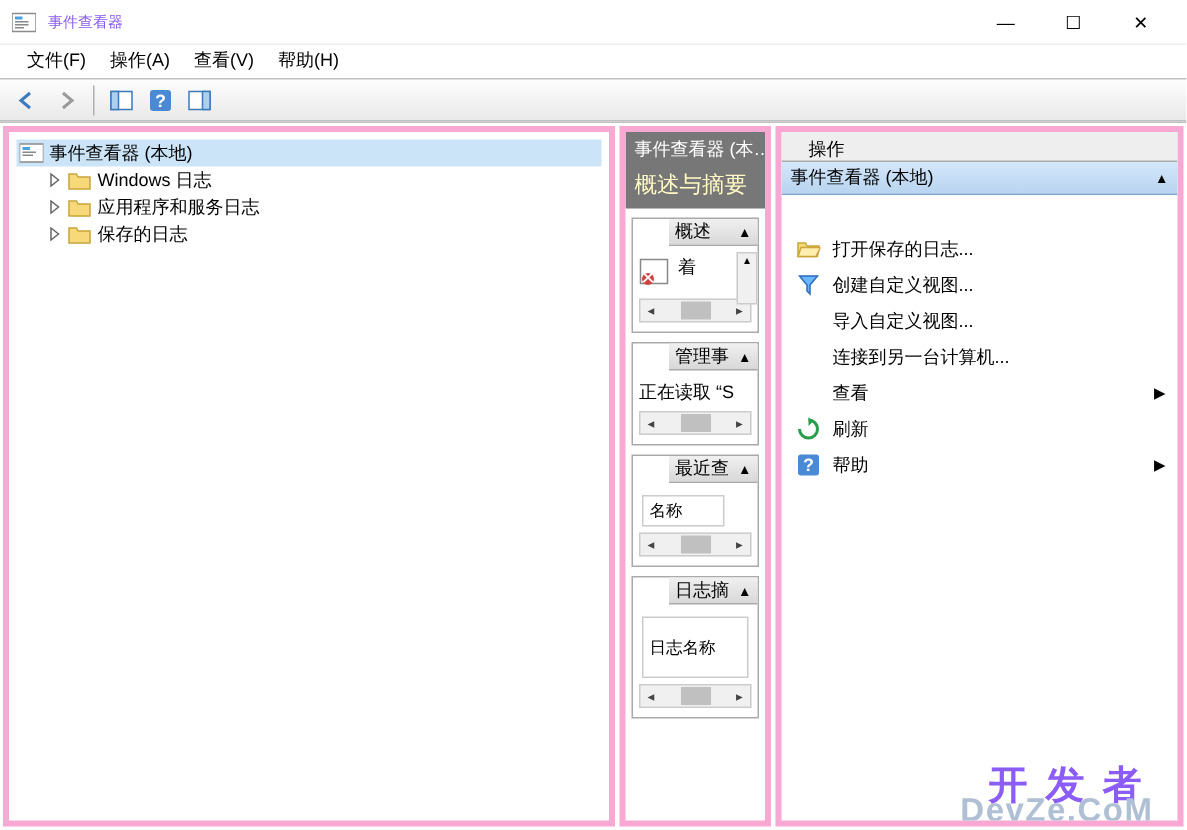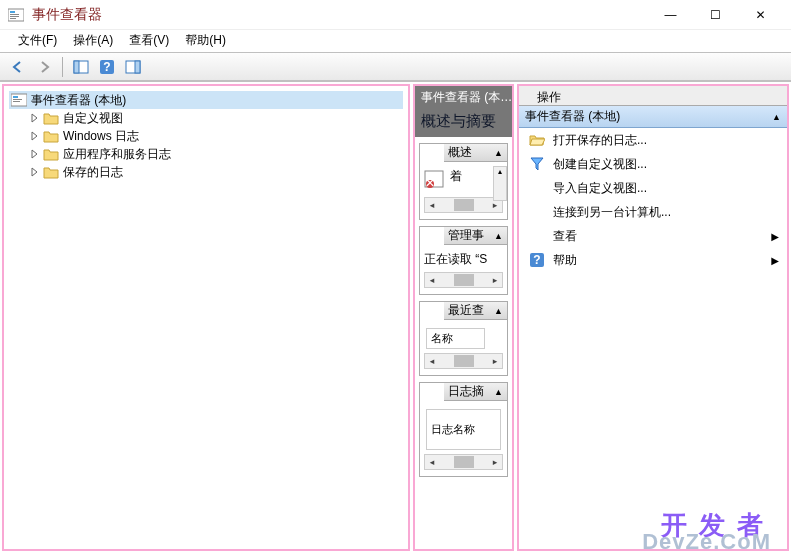--- a/index.html
+++ b/index.html
@@ -1,55 +1,55 @@
 <!DOCTYPE html>
 <html><head>
 <meta charset="utf-8">
 <style>
 * { box-sizing: border-box; margin: 0; padding: 0; font-family: "Microsoft YaHei", "Segoe UI", sans-serif; font-size: 12px; }
 body { background: #fff; width: 791px; height: 553px; overflow: hidden; position: relative; }
 
 .titlebar { display: flex; align-items: center; height: 30px; background: #fff; border-bottom: 1px solid #eee; padding: 0 8px; }
 .titlebar .app-icon { width: 16px; height: 16px; margin-right: 8px; }
-.titlebar .title { flex: 1; font-size: 14px; color: #7f1d1d; }
+.titlebar .title { flex: 1; font-size: 10px; color: #8b5cf6; }
 .titlebar .win-btns { display: flex; }
 .titlebar .win-btn { width: 45px; height: 30px; display: flex; align-items: center; justify-content: center; cursor: default; }
 
 .menubar { display: flex; height: 22px; padding-left: 10px; background: #fff; }
 .menubar .menu-item { padding: 2px 8px; cursor: default; font-size: 12px; }
 
 .toolbar { display: flex; align-items: center; height: 29px; background: linear-gradient(#fdfdfd,#e9e9e9); border-top: 1px solid #c0c0c0; border-bottom: 1px solid #c0c0c0; padding-left: 6px; gap: 2px; }
 .toolbar .tbtn { width: 24px; height: 24px; display: flex; align-items: center; justify-content: center; border: 1px solid transparent; }
 
 .main { position: absolute; top: 81px; bottom: 0; left: 0; right: 0; display: flex; border-top: 1px solid #c0c0c0; }
-.pane { border: 2px solid #f9a8d4; background: #fff; position: relative; }
+.pane { border: 4px solid #f9a8d4; background: #fff; position: relative; }
 .left-pane { width: 408px; margin: 2px 0 2px 2px; padding: 5px; overflow: hidden; }
 .mid-pane { width: 101px; margin: 2px 0 2px 3px; overflow: hidden; display:flex; flex-direction:column; }
 .right-pane { flex: 1; margin: 2px 2px 2px 3px; display: flex; flex-direction: column; overflow: hidden; }
 
 .tree-node { display: flex; align-items: center; height: 18px; padding-left: 2px; cursor: default; }
 .tree-node.selected { background: #cce4f7; }
 .tree-children { padding-left: 18px; }
 .expander { width: 12px; height: 12px; display: flex; align-items: center; justify-content: center; margin-right: 2px; }
 .tree-icon { width: 16px; height: 16px; margin-right: 4px; }
 .tree-label { font-size: 12px; white-space: nowrap; }
 
 .mid-header { background: #777; color: #fff; padding: 3px 6px; font-size: 12px; white-space: nowrap; overflow: hidden; height:20px; }
-.mid-title { background: #777; color: #0f172a; padding: 6px 6px; font-size: 15px; white-space: nowrap; overflow: hidden; height:31px; }
+.mid-title { background: #777; color: #fef9c3; padding: 6px 6px; font-size: 15px; white-space: nowrap; overflow: hidden; height:31px; }
 .mid-body { flex:1; padding: 6px 4px 4px 4px; overflow:hidden; display:flex; flex-direction:column; gap:6px; }
 .mid-section { border: 1px solid #aaa; background: #fff; }
 .mid-section-hd { background: linear-gradient(#f0f0f0,#d8d8d8); border-bottom: 1px solid #aaa; padding: 2px 4px; display:flex; justify-content:space-between; align-items:center; font-size:12px; height:18px; overflow:hidden; white-space:nowrap;margin-left:24px; }
 .mid-section-body { padding: 6px 4px; font-size:11px; min-height:28px; white-space:nowrap; overflow:hidden; position:relative; }
 .scroll-hint { display:flex; justify-content:space-between; align-items:center; height:16px; border:1px solid #ccc; background:#f0f0f0; margin-top:4px; }
 .scroll-hint .arr { width:14px; text-align:center; font-size:9px; color:#444; }
 .scroll-hint .thumb { background:#c0c0c0; height:12px; width:20px; }
 
 .right-header { background: #eee; border-bottom: 1px solid #aaa; padding: 3px 18px; font-size: 12px; height:20px; }
 .right-group-hd { background: linear-gradient(#d4e7fb,#b8d4f0); border-bottom: 1px solid #7ea5cf; padding: 4px 6px; display:flex; justify-content:space-between; align-items:center; font-size:12px; height:22px; }
-.right-body { flex:1; overflow:auto; }
+.right-body { flex:1; overflow:auto;margin-top:24px; }
 .action-item { display:flex; align-items:center; height:24px; padding: 0 8px 0 34px; position:relative; cursor:default; }
 .action-icon { position:absolute; left:10px; top:4px; width:16px; height:16px; }
 .action-item .chev { margin-left:auto; font-size:10px; color:#000; }
 .watermark { position:absolute; right:12px; bottom:6px; font-size:26px; font-weight:bold; color:#8b5cf6; letter-spacing:12px; font-family: "KaiTi", serif; pointer-events:none; }
 .watermark-sub { position:absolute; right:16px; bottom:-6px; font-size:22px; font-weight:bold; color:#b0c0d4; font-family: Arial, sans-serif; pointer-events:none; letter-spacing:1px; }
 .collapse-arrow { font-size:9px; }
 </style>
 </head>
 <body>
 
@@ -116,31 +116,20 @@
     <div class="tree-node selected">
       <span class="tree-icon"><svg width="16" height="16">
             <rect x="0" y="2" width="16" height="12" fill="#fff" stroke="#8a8a8a"></rect>
             <rect x="2" y="4" width="5" height="2" fill="#4aa3df"></rect>
             <rect x="2" y="7" width="9" height="1" fill="#888"></rect>
             <rect x="2" y="9" width="7" height="1" fill="#888"></rect>
           </svg></span>
       <span class="tree-label">事件查看器 (本地)</span>
     </div>
     <div class="tree-children">
-      <div class="tree-node">
-        <span class="expander">
-            <svg width="10" height="10">
-              <path d="M2 1 L7 5 L2 9 Z" fill="none" stroke="#666"></path>
-            </svg>
-          </span>
-        <span class="tree-icon"><svg width="16" height="16">
-              <path d="M1 4 L6 4 L7 6 L15 6 L15 14 L1 14 Z" fill="#f7d97a" stroke="#c9a53a"></path>
-            </svg></span>
-        <span class="tree-label">自定义视图</span>
-      </div>
       <div class="tree-node">
         <span class="expander">
             <svg width="10" height="10">
               <path d="M2 1 L7 5 L2 9 Z" fill="none" stroke="#666"></path>
             </svg>
           </span>
         <span class="tree-icon"><svg width="16" height="16">
               <path d="M1 4 L6 4 L7 6 L15 6 L15 14 L1 14 Z" fill="#f7d97a" stroke="#c9a53a"></path>
             </svg></span>
         <span class="tree-label">Windows 日志</span>
@@ -272,20 +261,27 @@
       </div>
       <div class="action-item">
         <span>连接到另一台计算机...</span>
       </div>
       <div class="action-item">
         <span>查看</span>
         <span class="chev">▶</span>
       </div>
       <div class="action-item">
         <span class="action-icon"><svg width="16" height="16">
+              <path d="M8 2 A6 6 0 1 1 2 8" fill="none" stroke="#2a9d4a" stroke-width="2"></path>
+              <path d="M8 0 L11 3 L8 6 Z" fill="#2a9d4a"></path>
+            </svg></span>
+        <span>刷新</span>
+      </div>
+      <div class="action-item">
+        <span class="action-icon"><svg width="16" height="16">
               <rect x="1" y="1" width="14" height="14" fill="#4a8ad4" rx="2"></rect>
               <text x="8" y="12" text-anchor="middle" fill="#fff" font-size="11" font-weight="bold">?</text>
             </svg></span>
         <span>帮助</span>
         <span class="chev">▶</span>
       </div>
     </div>
     <div class="watermark">开发者</div>
     <div class="watermark-sub">DevZe.CoM</div>
   </div>

